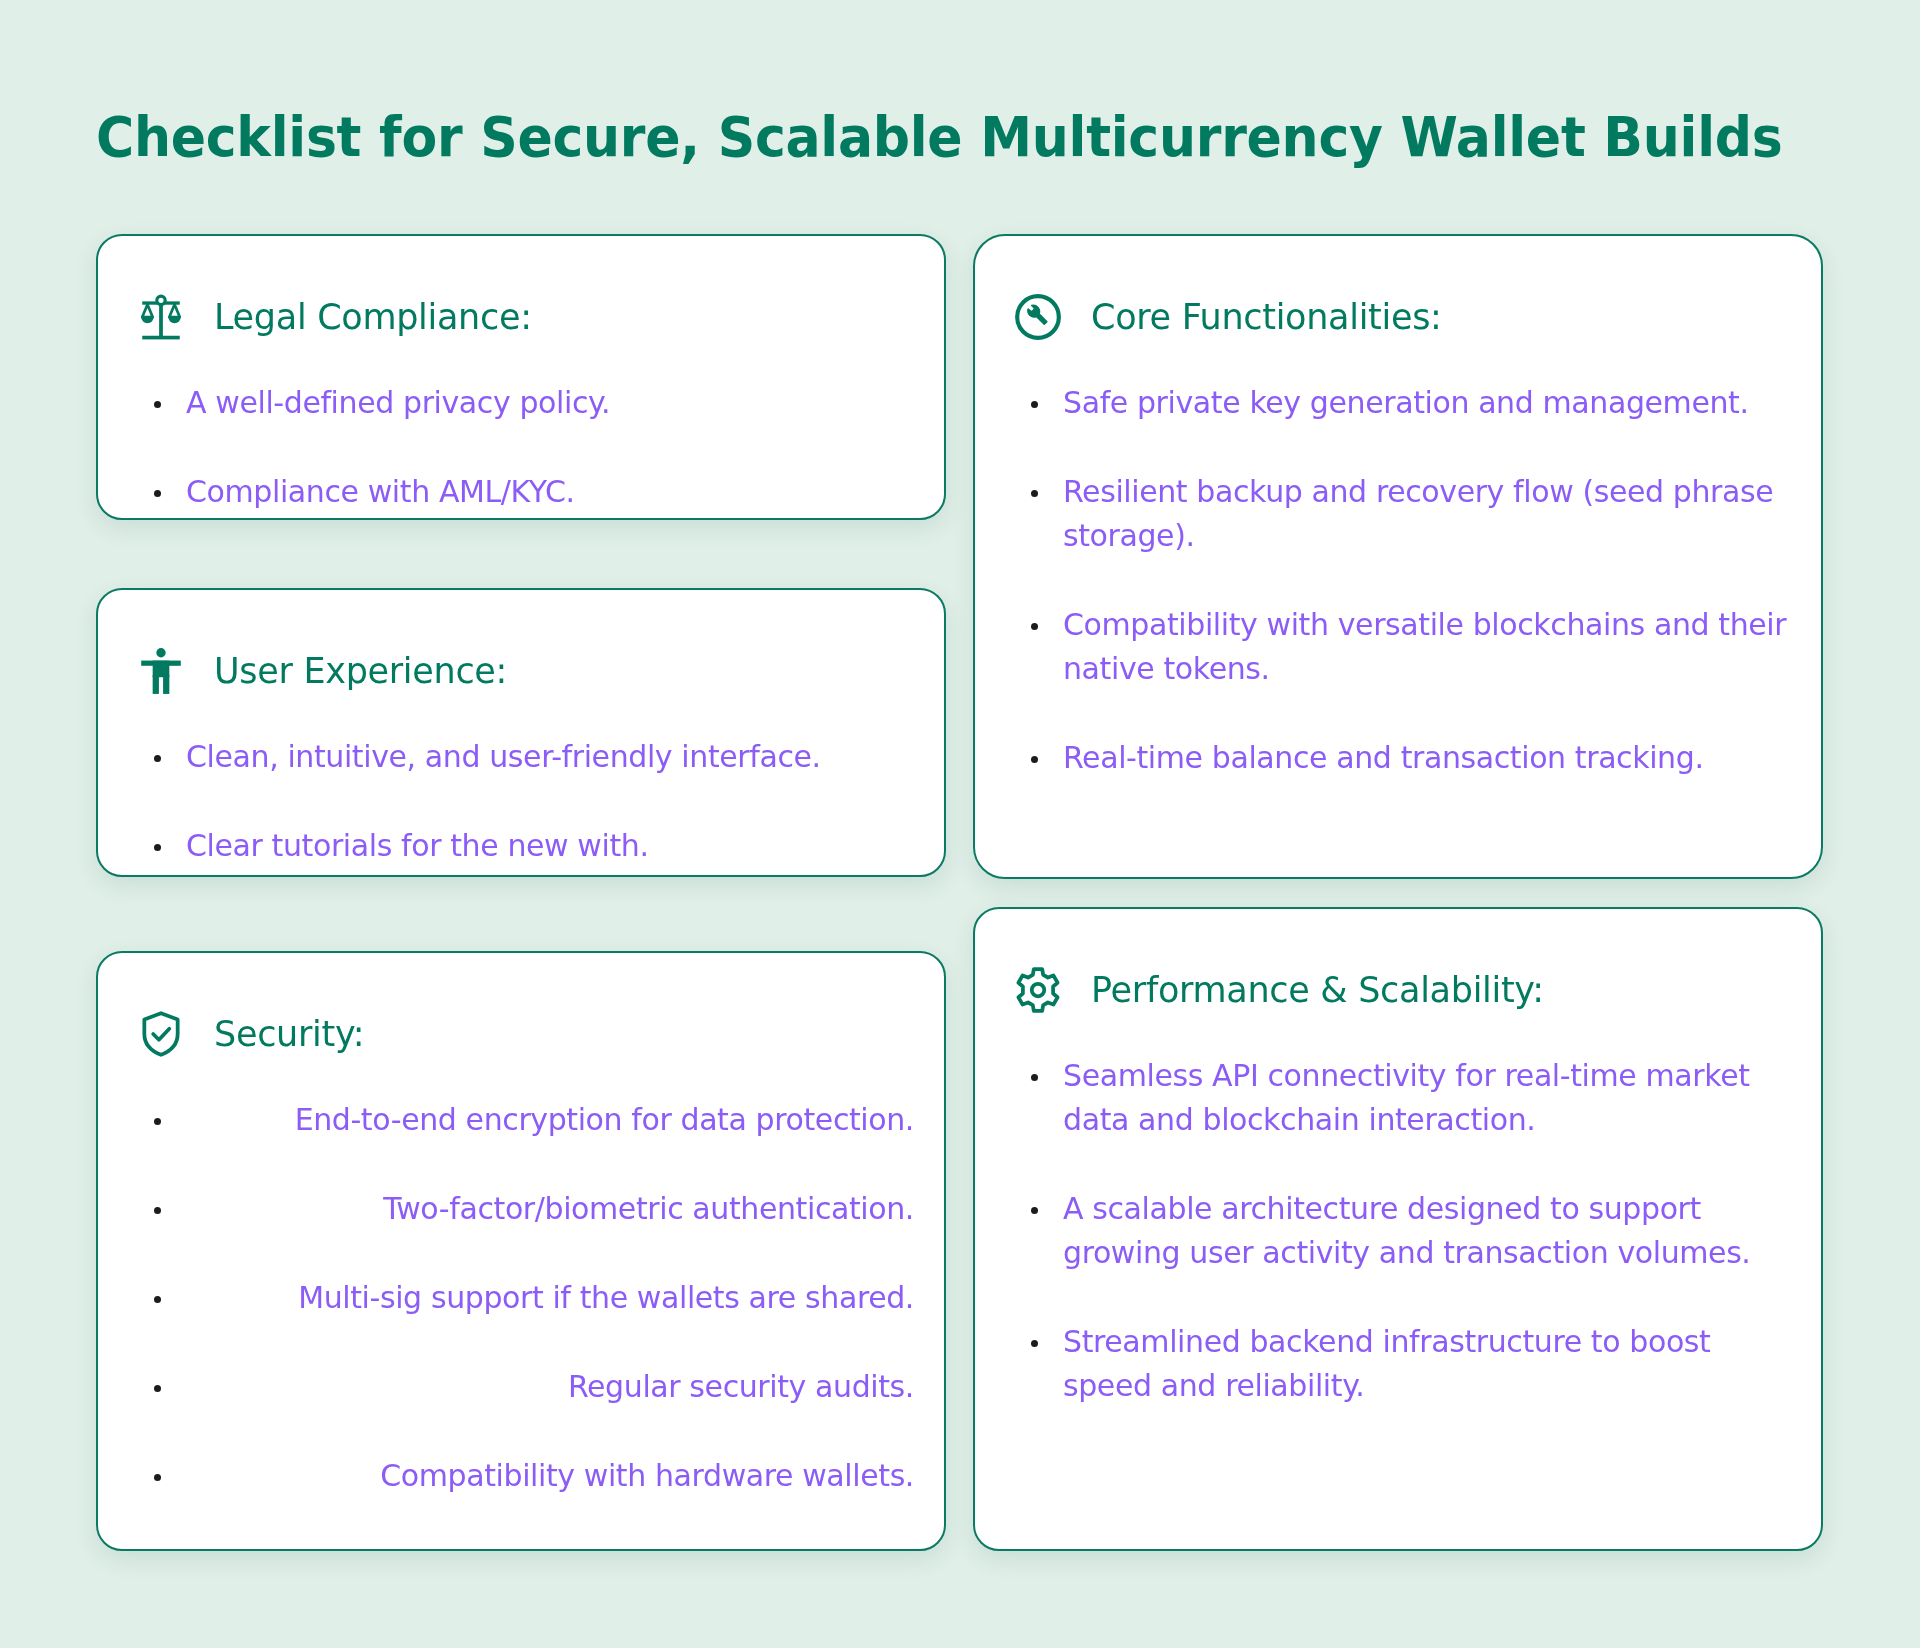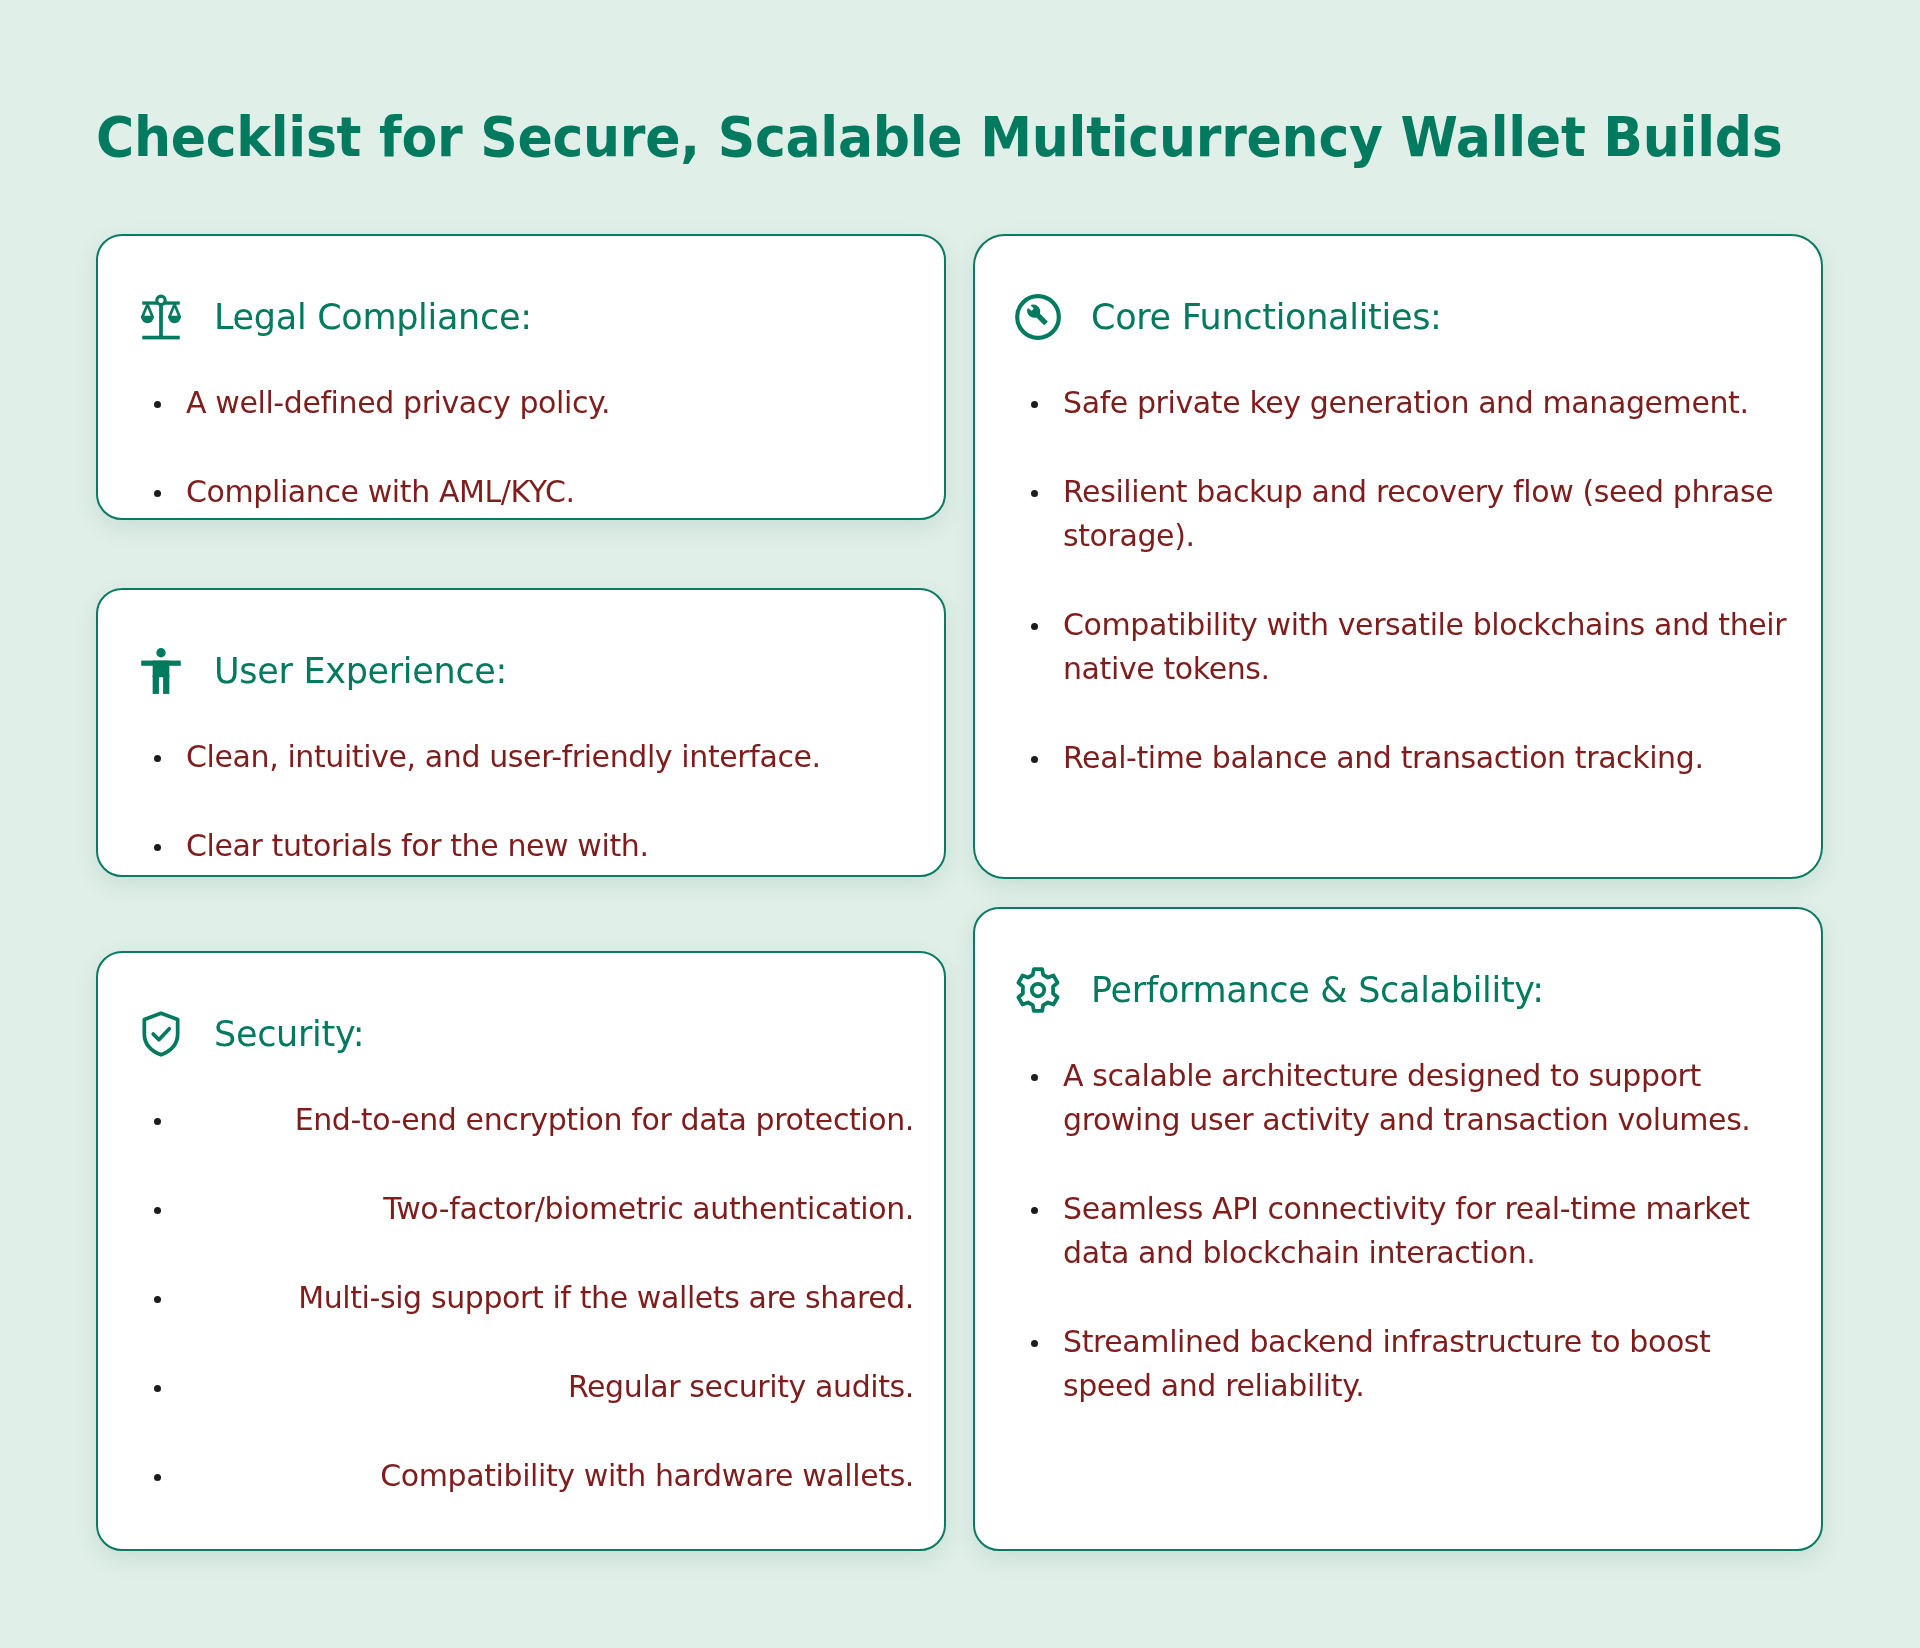--- a/index.html
+++ b/index.html
@@ -42,21 +42,21 @@
     letter-spacing: -0.3px;
   }
   ul.items {
     position: absolute; left: 56px; top: 145px; right: 30px;
     list-style: none;
   }
   ul.items li {
     position: relative;
     padding-left: 32px;
     font-size: 30px; line-height: 44px;
-    color: #7f1d1d;
+    color: #8b5cf6;
     margin-bottom: 45px;
     font-family: "DejaVu Sans", sans-serif;
     letter-spacing: -0.4px;
   }
   ul.items li::before {
     content: "";
     position: absolute; left: 0; top: 20px;
     width: 7px; height: 7px; border-radius: 50%;
     background: #1c1c1c;
   }
@@ -150,19 +150,19 @@
     <div class="card-head">
       <span class="card-icon">
         <svg viewBox="0 0 48 48" fill="none">
           <path d="M20 4 H28 L29 9.5 L33.5 12 L38.8 10 L42.8 17 L38.5 20.6 V27.4 L42.8 31 L38.8 38 L33.5 36 L29 38.5 L28 44 H20 L19 38.5 L14.5 36 L9.2 38 L5.2 31 L9.5 27.4 V20.6 L5.2 17 L9.2 10 L14.5 12 L19 9.5 Z" stroke="currentColor" stroke-width="3.6" stroke-linejoin="round"></path>
           <circle cx="24" cy="24" r="6" stroke="currentColor" stroke-width="3.6"></circle>
         </svg>
       </span>
       <span class="card-title">Performance &amp; Scalability:</span>
     </div>
     <ul class="items">
+      <li>Seamless API connectivity for real-time market data and blockchain interaction.</li>
       <li>A scalable architecture designed to support growing user activity and transaction volumes.</li>
-      <li>Seamless API connectivity for real-time market data and blockchain interaction.</li>
       <li>Streamlined backend infrastructure to boost speed and reliability.</li>
     </ul>
   </section>
 
 </div>
 
 </body></html>

